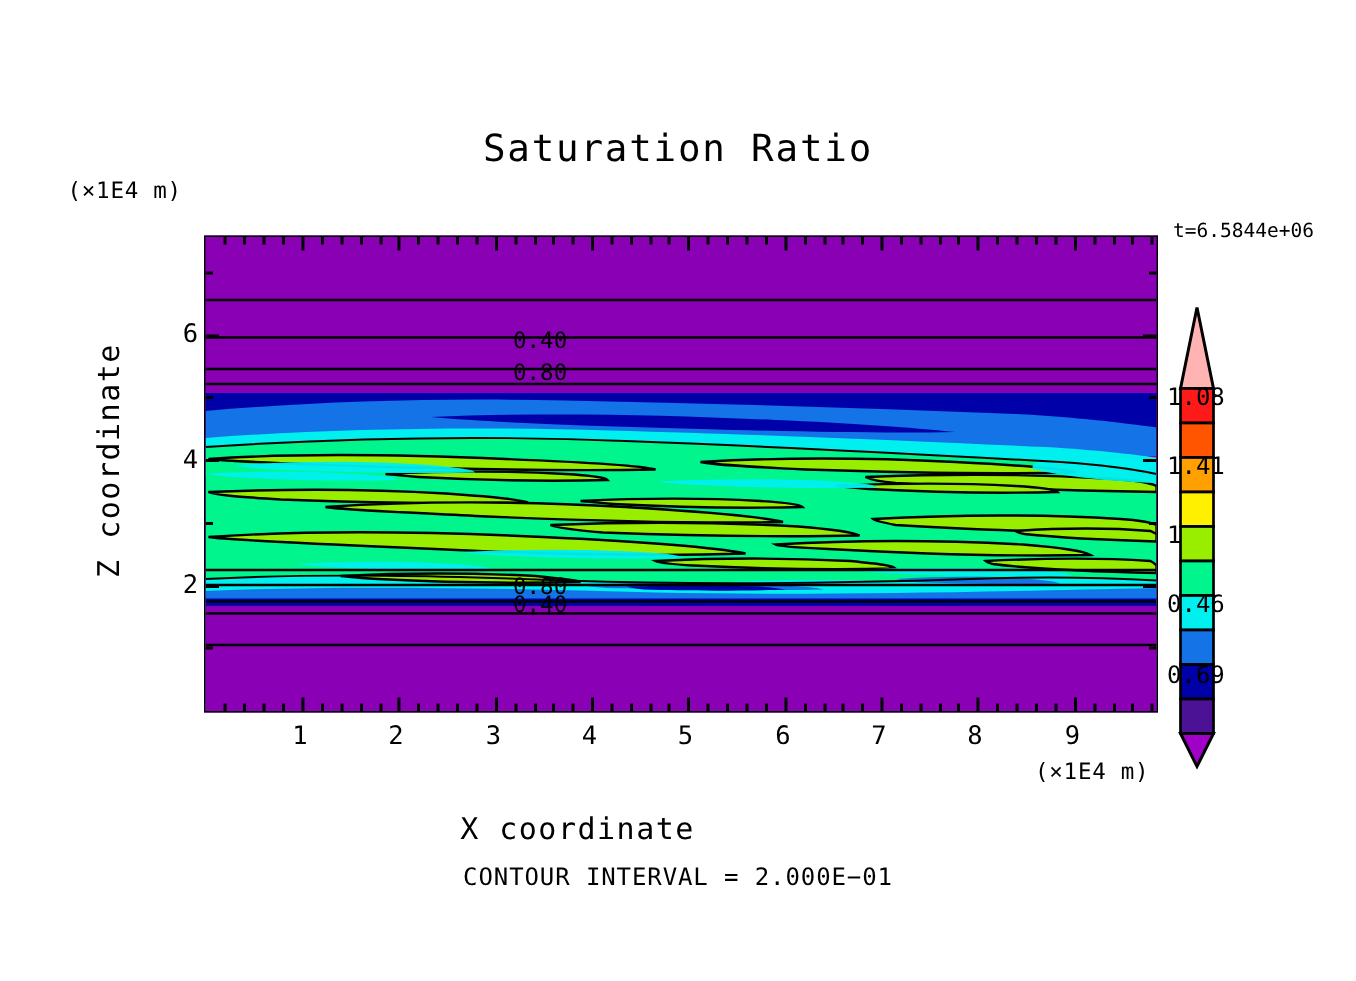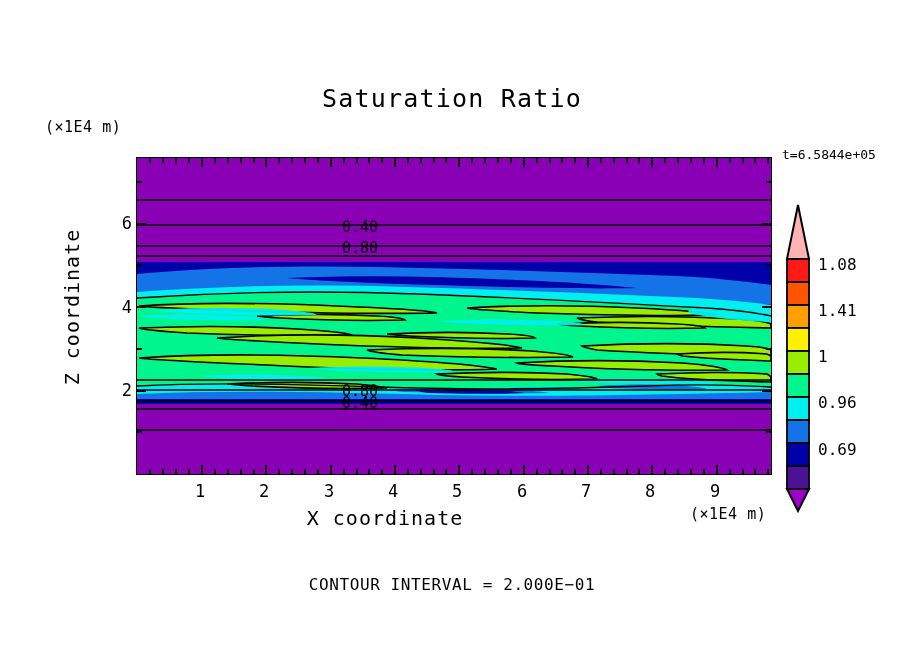--- a/index.html
+++ b/index.html
@@ -10,35 +10,35 @@
          letter-spacing:1.2px;font-weight:400;}
   #units-top-left{left:45px;top:118px;font-size:15px;letter-spacing:.5px;}
   #time-anno{left:782px;top:147px;font-size:13px;letter-spacing:0px;}
   #plot{left:136px;top:157px;width:634px;height:316px;
         border:1.5px solid #000;box-sizing:content-box;overflow:hidden;background:#8A00B4;}
   #plotsvg{position:absolute;left:0;top:0;}
   .ticklayer{position:absolute;left:0;top:0;width:634px;height:316px;pointer-events:none;}
   .tk{position:absolute;background:#000;}
   #ylabel{left:-18px;top:295px;width:180px;text-align:center;font-size:20px;
           transform:rotate(-90deg);transform-origin:center center;letter-spacing:1px;}
-  #xlabel{left:0;top:506px;width:770px;text-align:center;font-size:20px;letter-spacing:1px;}
+  #xlabel{left:0;top:540px;width:770px;text-align:center;font-size:20px;letter-spacing:1px;}
   .xtick-num{position:absolute;font-size:17px;text-align:center;width:40px;top:481px;}
   .ytick-num{position:absolute;font-size:17px;text-align:right;width:40px;left:92px;}
   #units-bottom-right{left:690px;top:505px;font-size:15px;letter-spacing:.5px;}
   #caption{left:0;top:575px;width:904px;text-align:center;font-size:16px;letter-spacing:.6px;}
   #cbar{left:783px;top:203px;width:30px;height:310px;}
-  .cbl{position:absolute;left:818px;font-size:16px;}
+  .cbl{position:absolute;left:778px;font-size:16px;}
   .inline-lab{position:absolute;font-size:15px;color:#000;background:transparent;letter-spacing:0px;}
 </style>
 </head>
 <body>
 
 <div id="title" class="abs">Saturation Ratio</div>
 <div id="units-top-left" class="abs">(×1E4 m)</div>
-<div id="time-anno" class="abs">t=6.5844e+05</div>
+<div id="time-anno" class="abs">t=6.5844e+06</div>
 
 <div id="plot" class="abs">
   <svg id="plotsvg" width="634" height="316" viewBox="0 0 634 316">
     <defs>
       <clipPath id="clipall">
           <rect x="0" y="0" width="634" height="316"></rect>
         </clipPath>
     </defs>
     <g clip-path="url(#clipall)">
 
@@ -277,14 +277,14 @@
     <rect x="4" y="194" width="22" height="23" fill="#00F0F0" stroke="#000" stroke-width="1.8"></rect>
     <rect x="4" y="217" width="22" height="23" fill="#1473E6" stroke="#000" stroke-width="1.8"></rect>
     <rect x="4" y="240" width="22" height="23" fill="#0000A8" stroke="#000" stroke-width="1.8"></rect>
     <rect x="4" y="263" width="22" height="23" fill="#4B1296" stroke="#000" stroke-width="1.8"></rect>
     <polygon points="4,286 26,286 15,308" fill="#A000C8" stroke="#000" stroke-width="2"></polygon>
   </svg>
 </div>
 <div class="cbl abs" style="top:255px;">1.08</div>
 <div class="cbl abs" style="top:301px;">1.41</div>
 <div class="cbl abs" style="top:347px;">1</div>
-<div class="cbl abs" style="top:393px;">0.96</div>
+<div class="cbl abs" style="top:393px;">0.46</div>
 <div class="cbl abs" style="top:440px;">0.69</div>
 
 </body></html>

